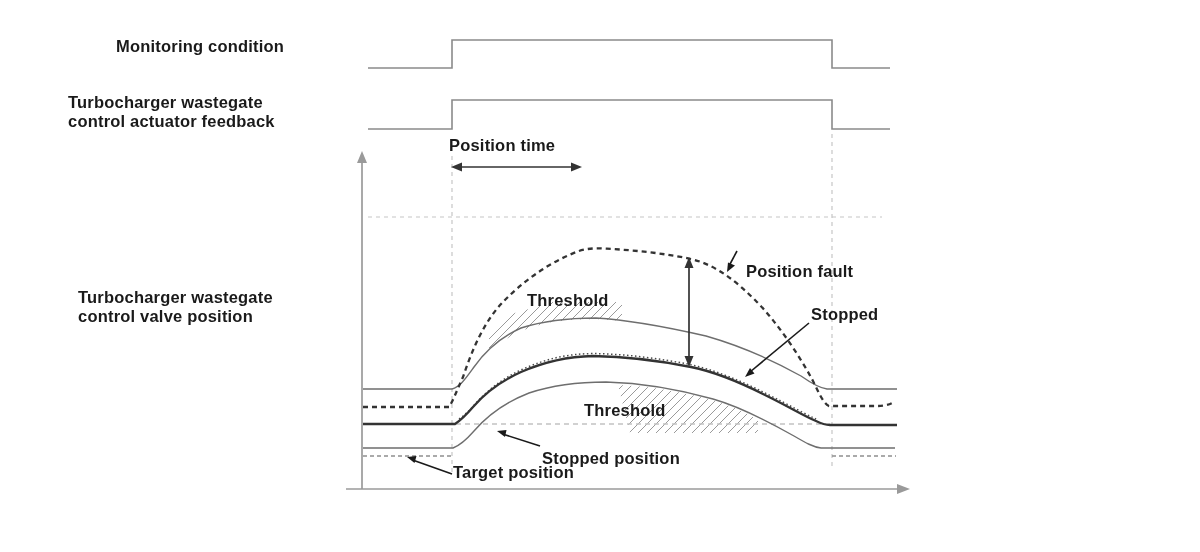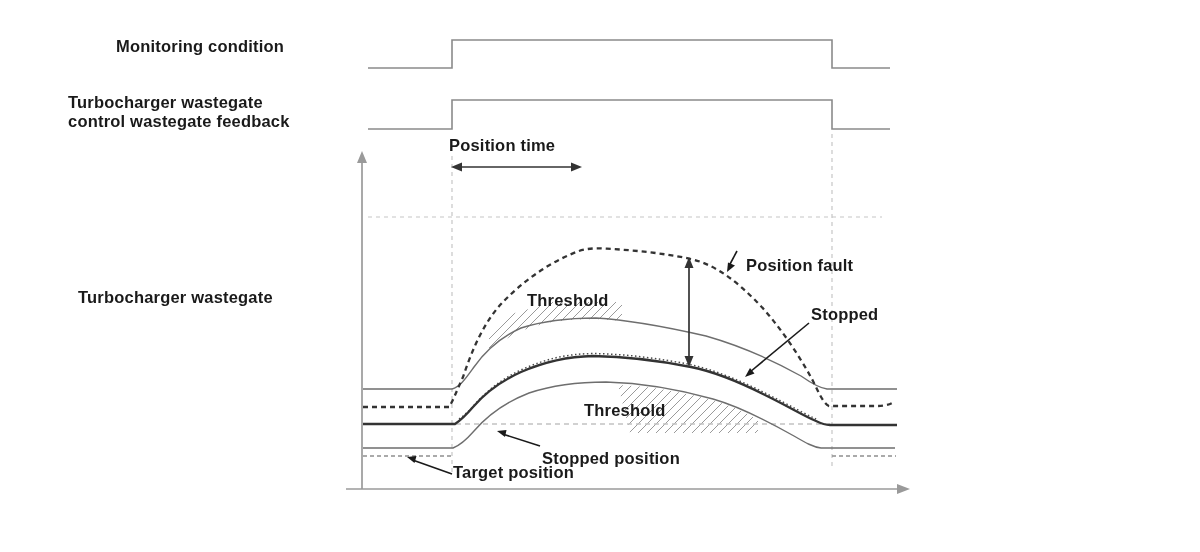--- a/index.html
+++ b/index.html
@@ -81,29 +81,30 @@
     <path class="pointer" d="M540,446 L504,434.5"></path>
     <polygon class="pointer-head" points="497,431 506.5,430 505,437"></polygon>
     <path class="pointer" d="M452,474 L414,460.5"></path>
     <polygon class="pointer-head" points="407,457 416.5,456 414.5,463"></polygon>
   </svg>
 
   <div class="lbl" style="left:116px;top:37px;">Monitoring condition</div>
 
   <div class="lbl" style="left:68px;top:93px;">
     <div>Turbocharger wastegate</div>
-    <div>control wastegate feedback</div>
+    <div>control actuator feedback</div>
   </div>
 
   <div class="lbl" style="left:78px;top:288px;">
     <div>Turbocharger wastegate</div>
+    <div>control valve position</div>
   </div>
 
   <div class="lbl" style="left:449px;top:136px;">Position time</div>
   <div class="lbl" style="left:527px;top:291px;">Threshold</div>
-  <div class="lbl" style="left:746px;top:256px;">Position fault</div>
+  <div class="lbl" style="left:746px;top:262px;">Position fault</div>
   <div class="lbl" style="left:811px;top:305px;">Stopped</div>
   <div class="lbl" style="left:584px;top:401px;">Threshold</div>
   <div class="lbl" style="left:542px;top:449px;">Stopped position</div>
   <div class="lbl" style="left:453px;top:463px;">Target position</div>
   <div class="lbl" style="left:855px;top:495px;margin-top:40px;">Time</div>
 
 </div>
 
 </body></html>

